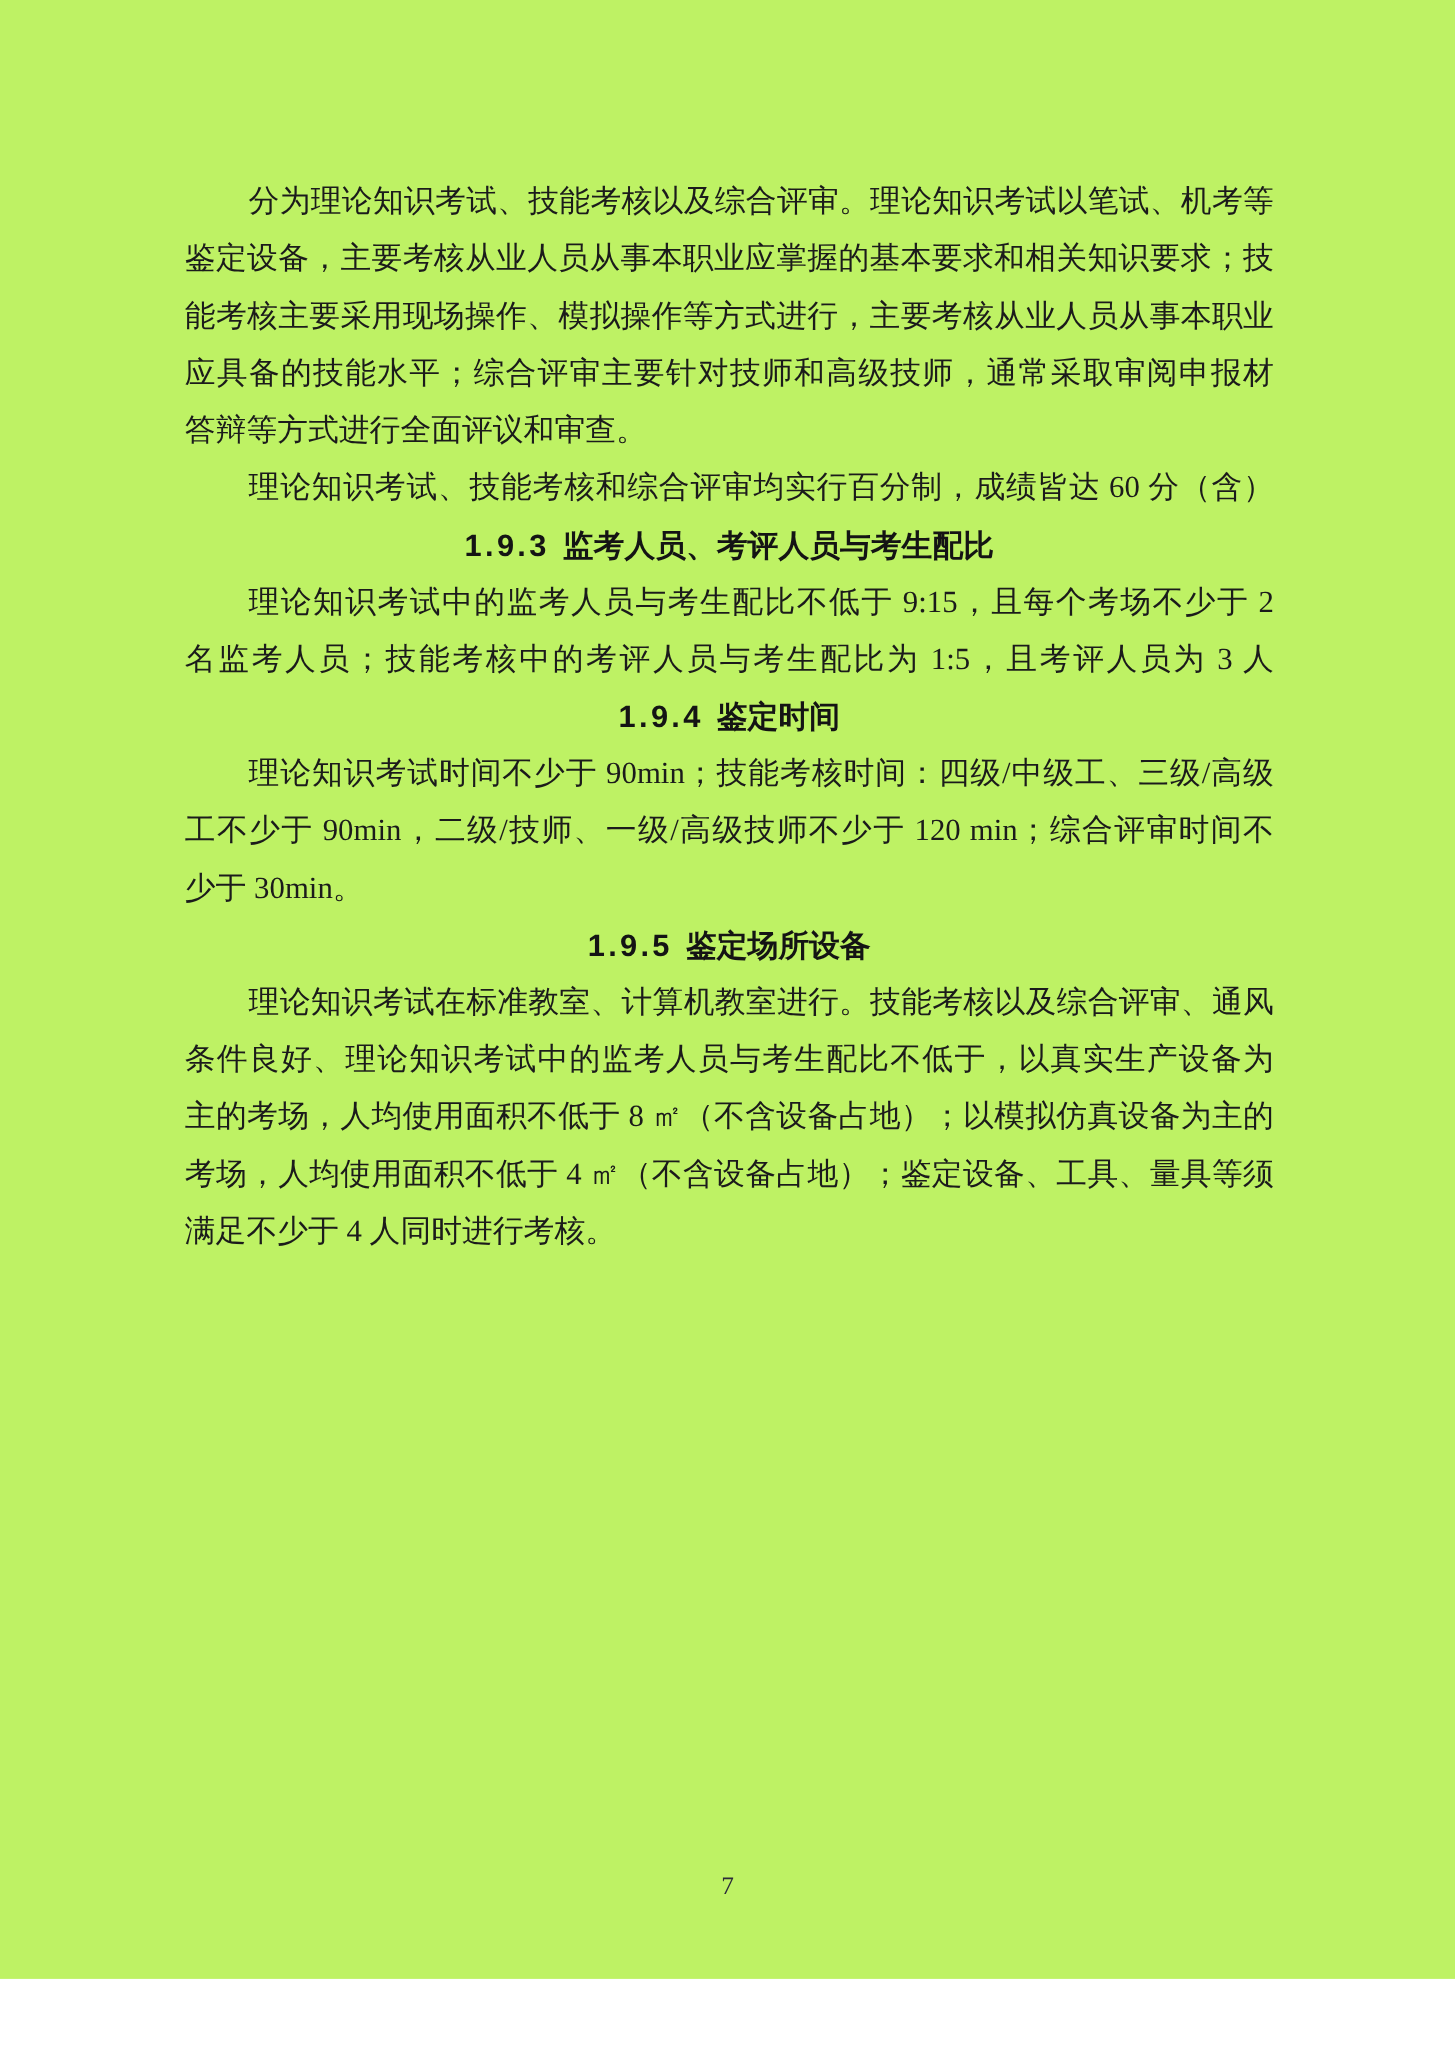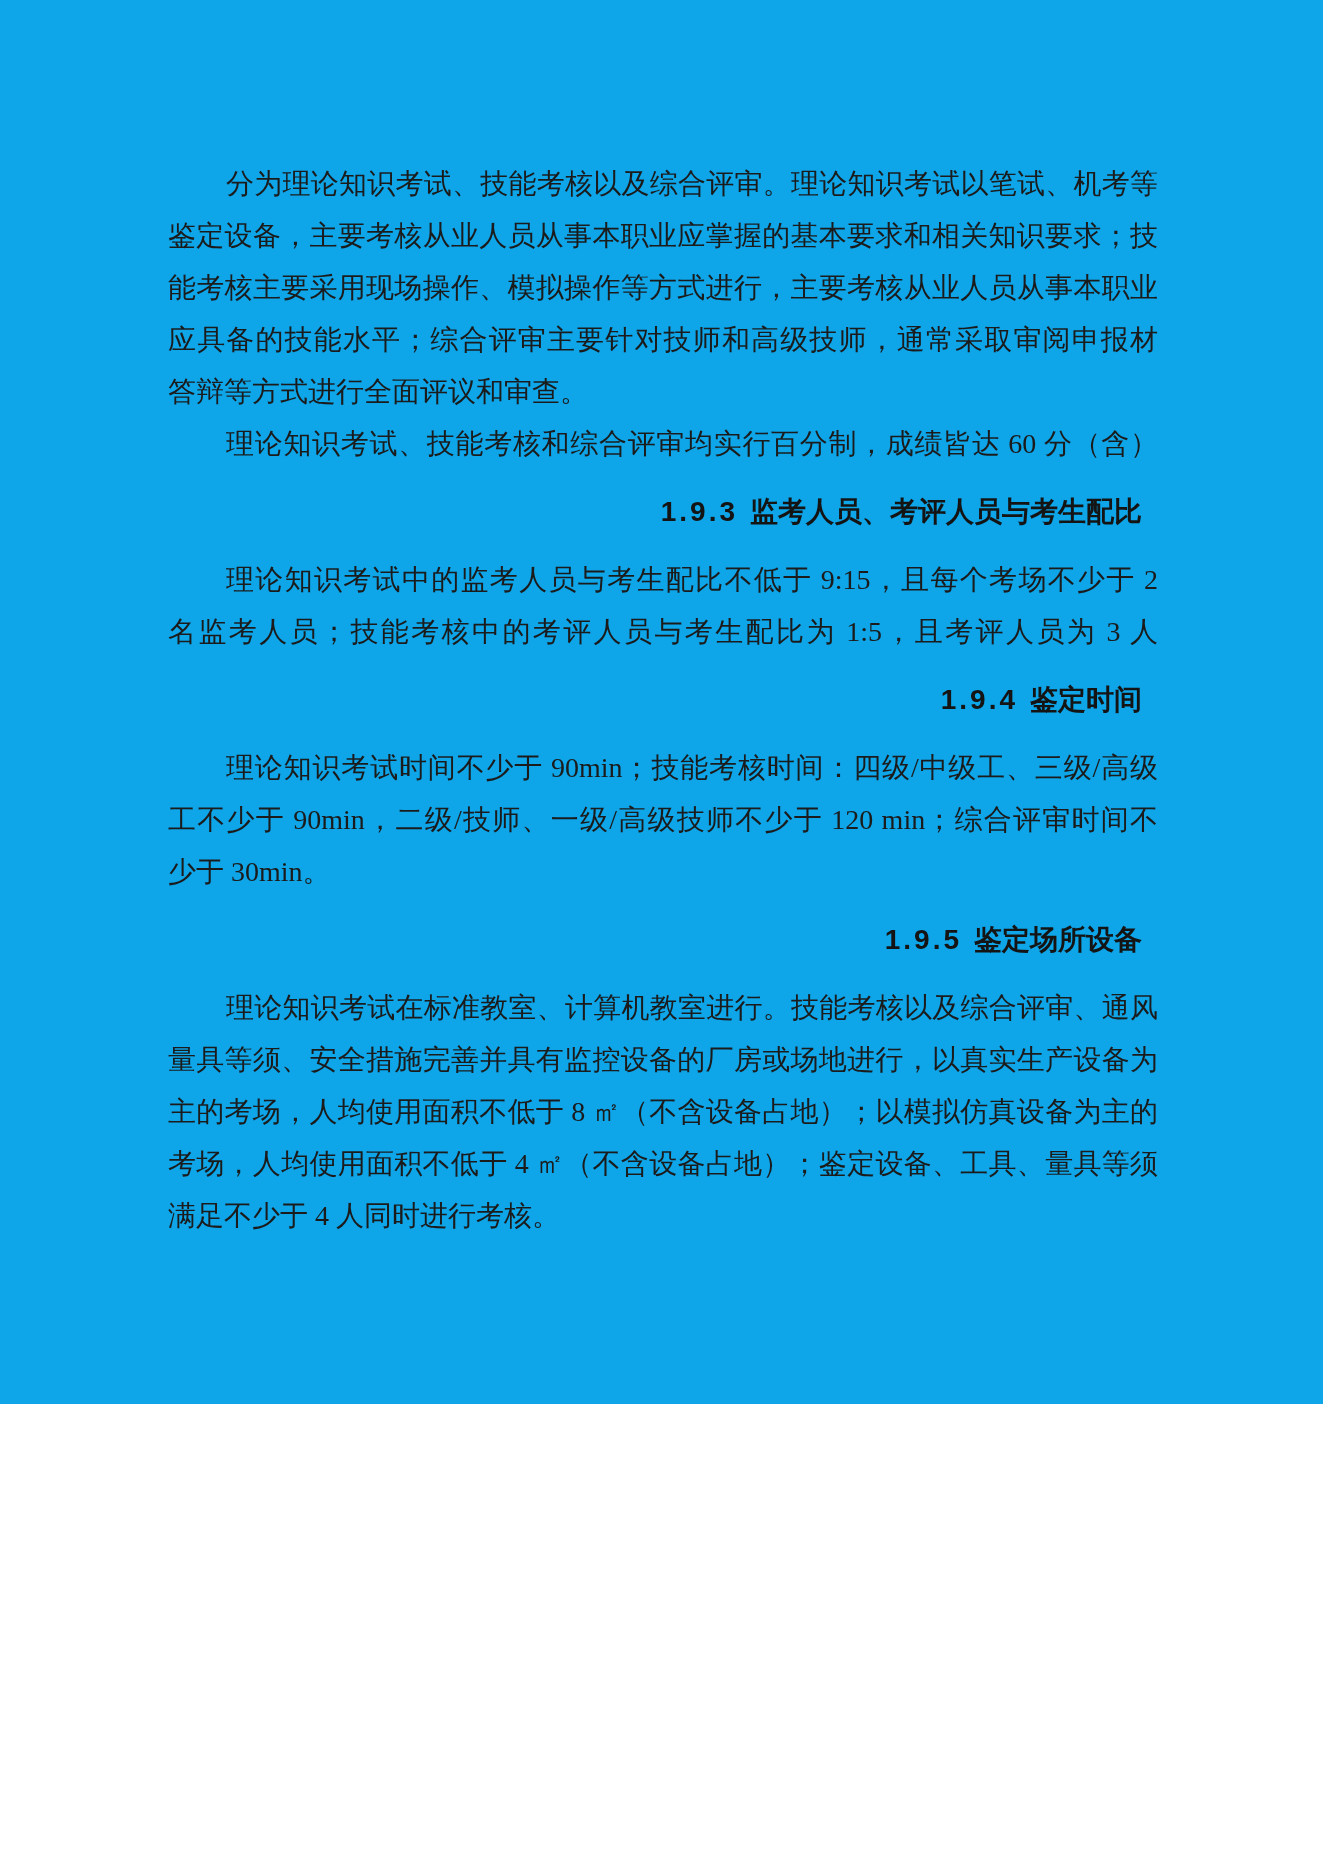--- a/index.html
+++ b/index.html
@@ -3,22 +3,22 @@
 <meta charset="utf-8">
 <style>
   html, body {
     margin: 0;
     padding: 0;
     background: #ffffff;
   }
   .page {
     position: relative;
     width: 1323px;
-    height: 1404px;
-    background: #0ea5e9;
+    height: 1799px;
+    background: #bef264;
     overflow: hidden;
     font-family: "Liberation Serif", "DejaVu Serif", serif;
     color: #1b1b1b;
   }
   .doc {
     position: absolute;
     left: 168px;
     top: 158px;
     width: 990px;
   }
@@ -30,30 +30,30 @@
     overflow: hidden;
     font-size: 28px;
     line-height: 52px;
     text-align: justify;
     text-align-last: justify;
     color: #1b1b1b;
   }
   .line.indent { text-indent: 58px; }
   .line.last { text-align-last: left; }
   .heading {
-    margin: 16px;
+    margin: 0;
     padding: 0;
     height: 52px;
     overflow: hidden;
     font-family: "Liberation Sans", "DejaVu Sans", sans-serif;
     font-weight: 700;
     font-size: 28px;
     line-height: 52px;
     color: #141414;
-    text-align: right;
+    text-align: center;
   }
   .heading .sec-num {
     letter-spacing: 3px;
     margin-right: 12px;
   }
   .footer {
     position: absolute;
     left: 0;
     top: 1698px;
     width: 100%;
@@ -99,21 +99,21 @@
       <p class="line">工不少于 90min，二级/技师、一级/高级技师不少于 120 min；综合评审时间不</p>
       <p class="line last">少于 30min。</p>
     </section>
 
     <h2 class="heading">
       <span class="sec-num">1.9.5</span><span>鉴定场所设备</span>
     </h2>
 
     <section class="block">
       <p class="line indent">理论知识考试在标准教室、计算机教室进行。技能考核以及综合评审、通风</p>
-      <p class="line">量具等须、安全措施完善并具有监控设备的厂房或场地进行，以真实生产设备为</p>
+      <p class="line">条件良好、理论知识考试中的监考人员与考生配比不低于，以真实生产设备为</p>
       <p class="line">主的考场，人均使用面积不低于 8 ㎡（不含设备占地）；以模拟仿真设备为主的</p>
       <p class="line">考场，人均使用面积不低于 4 ㎡（不含设备占地）；鉴定设备、工具、量具等须</p>
       <p class="line last">满足不少于 4 人同时进行考核。</p>
     </section>
 
   </main>
 
   <footer class="footer">
     <span>7</span>
   </footer>

